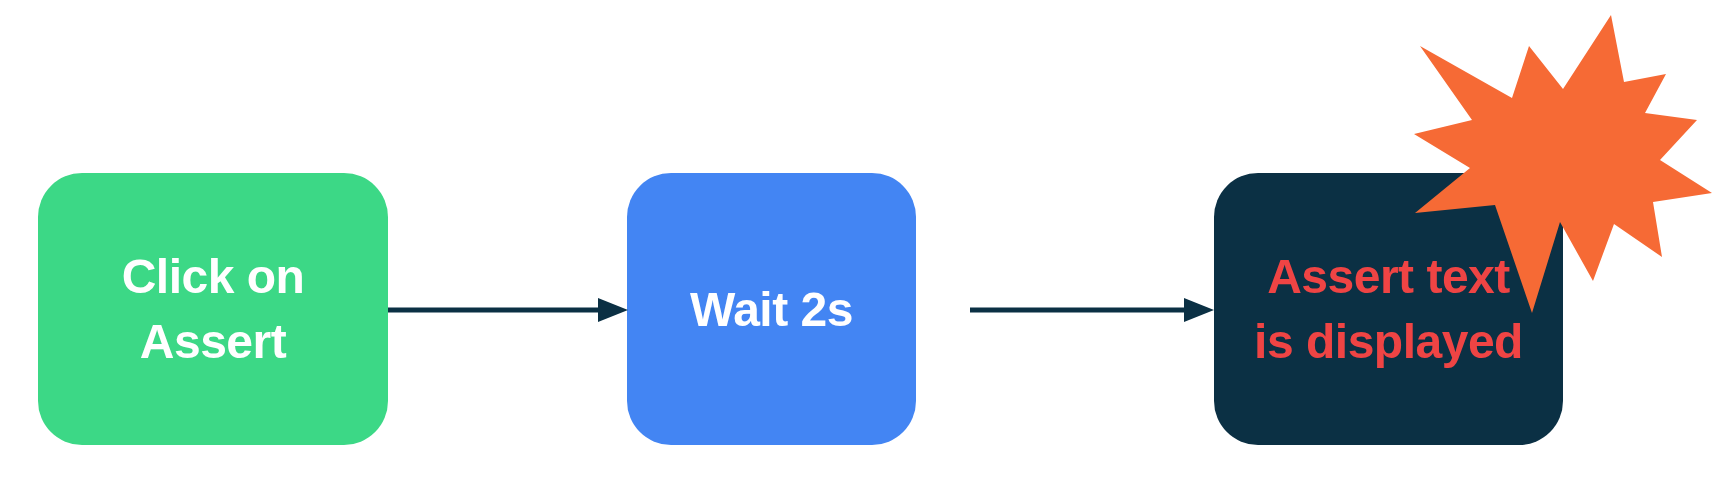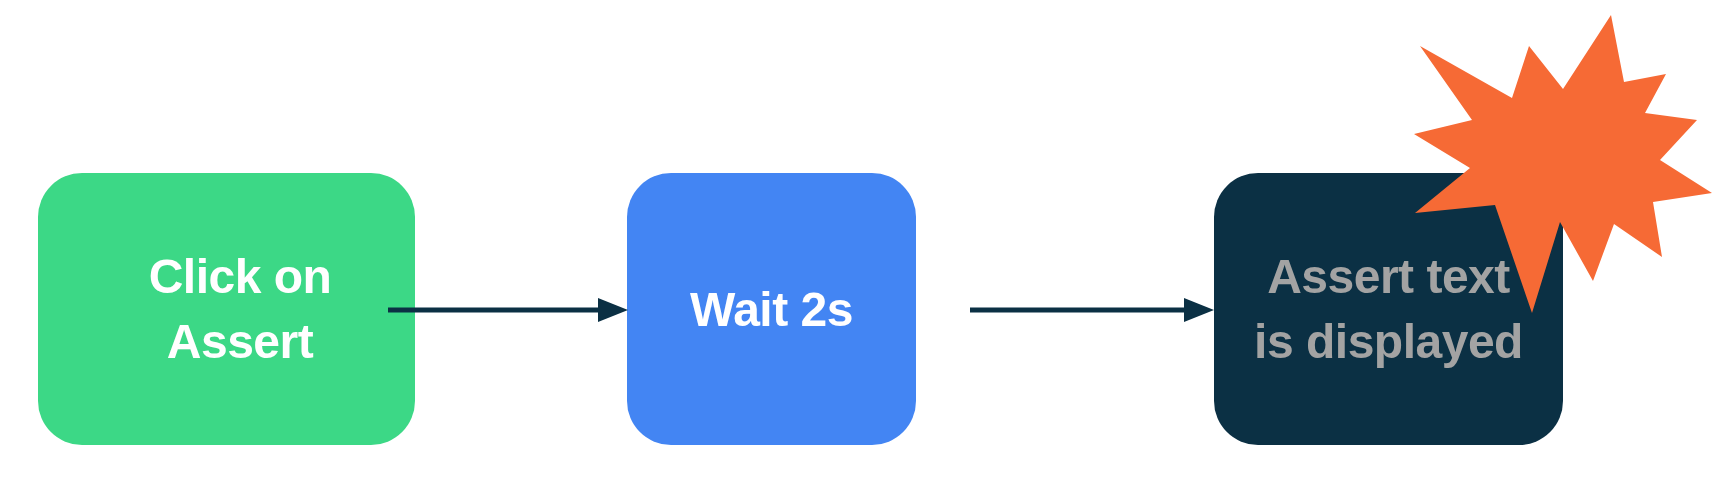--- a/index.html
+++ b/index.html
@@ -43,35 +43,35 @@
     height: 486px;
     z-index: 3;
     pointer-events: none;
   }
 </style>
 </head>
 <body>
 
 <div class="canvas" style="background: rgb(255, 255, 255);">
 
-  <div class="node node-1" style="background: rgb(60, 216, 134); padding-left: 27px;">
+  <div class="node node-1" style="background: rgb(60, 216, 134);">
     <div class="node-label" style="color: rgb(255, 255, 255);">
       <span>Click on</span>
       <span>Assert</span>
     </div>
   </div>
 
   <div class="node node-2" style="background: rgb(67, 133, 243);">
     <div class="node-label" style="color: rgb(255, 255, 255);">
       <span>Wait 2s</span>
     </div>
   </div>
 
   <div class="node node-3" style="background: rgb(11, 48, 68);">
-    <div class="node-label" style="color: #a3a3a3;">
+    <div class="node-label" style="color: #ef4444;">
       <span>Assert text</span>
       <span>is displayed</span>
     </div>
   </div>
 
   <svg class="overlay" viewBox="0 0 1730 486" xmlns="http://www.w3.org/2000/svg">
 
     <g>
       <line x1="388" y1="310" x2="602" y2="310" stroke-width="5" stroke="#0b3044"></line>
       <path d="M598,298 L628,310 L598,322 Z" fill="#0b3044"></path>

